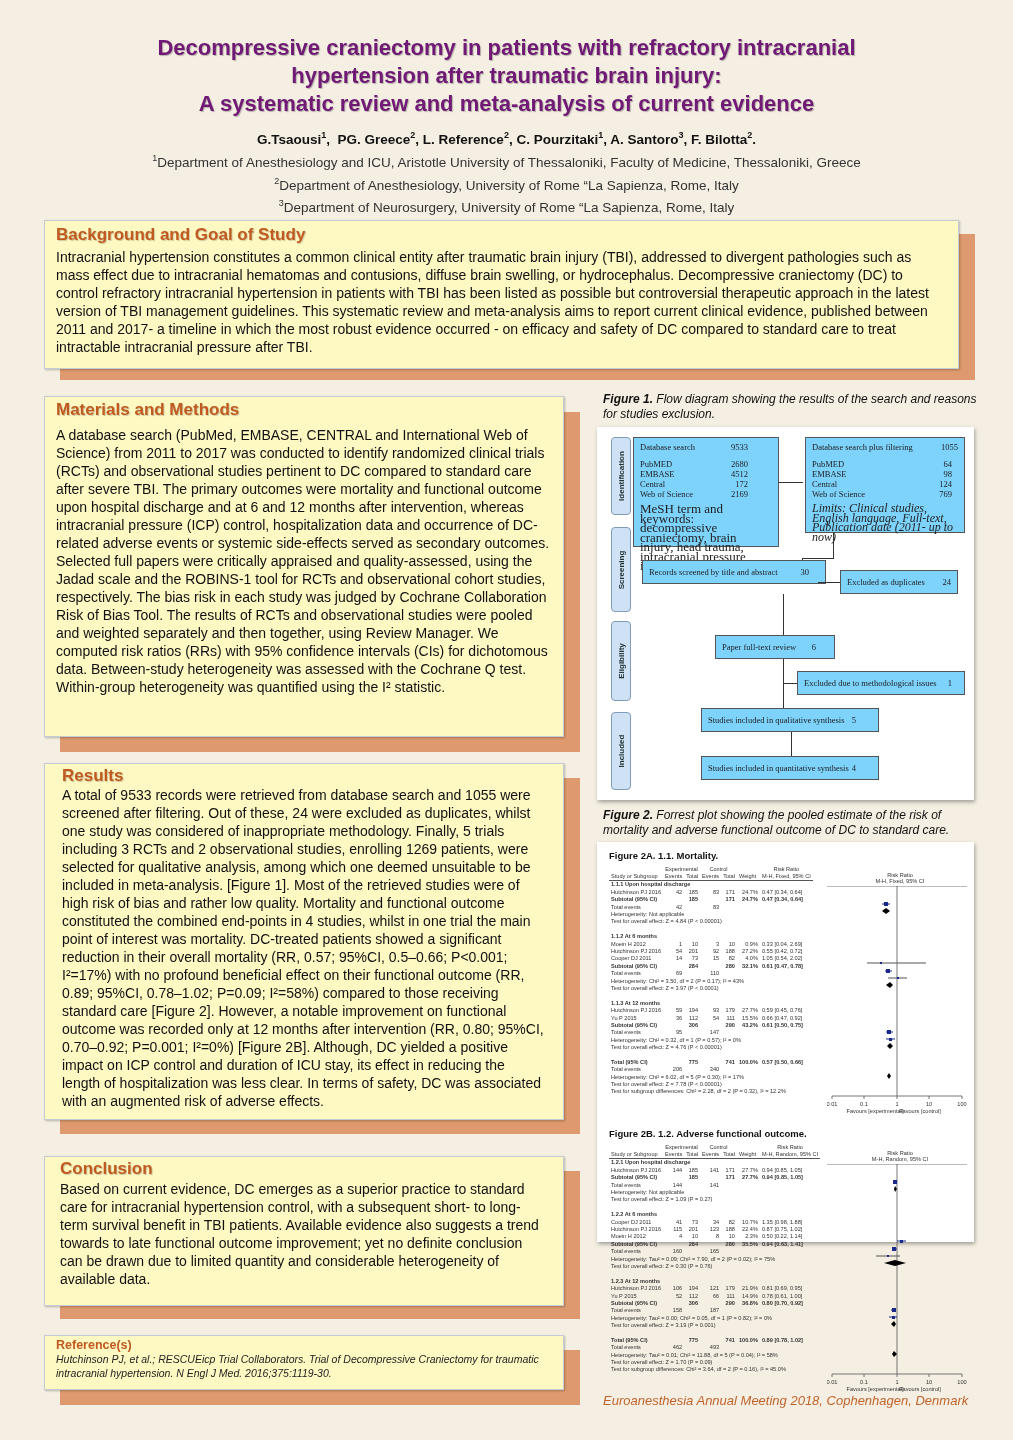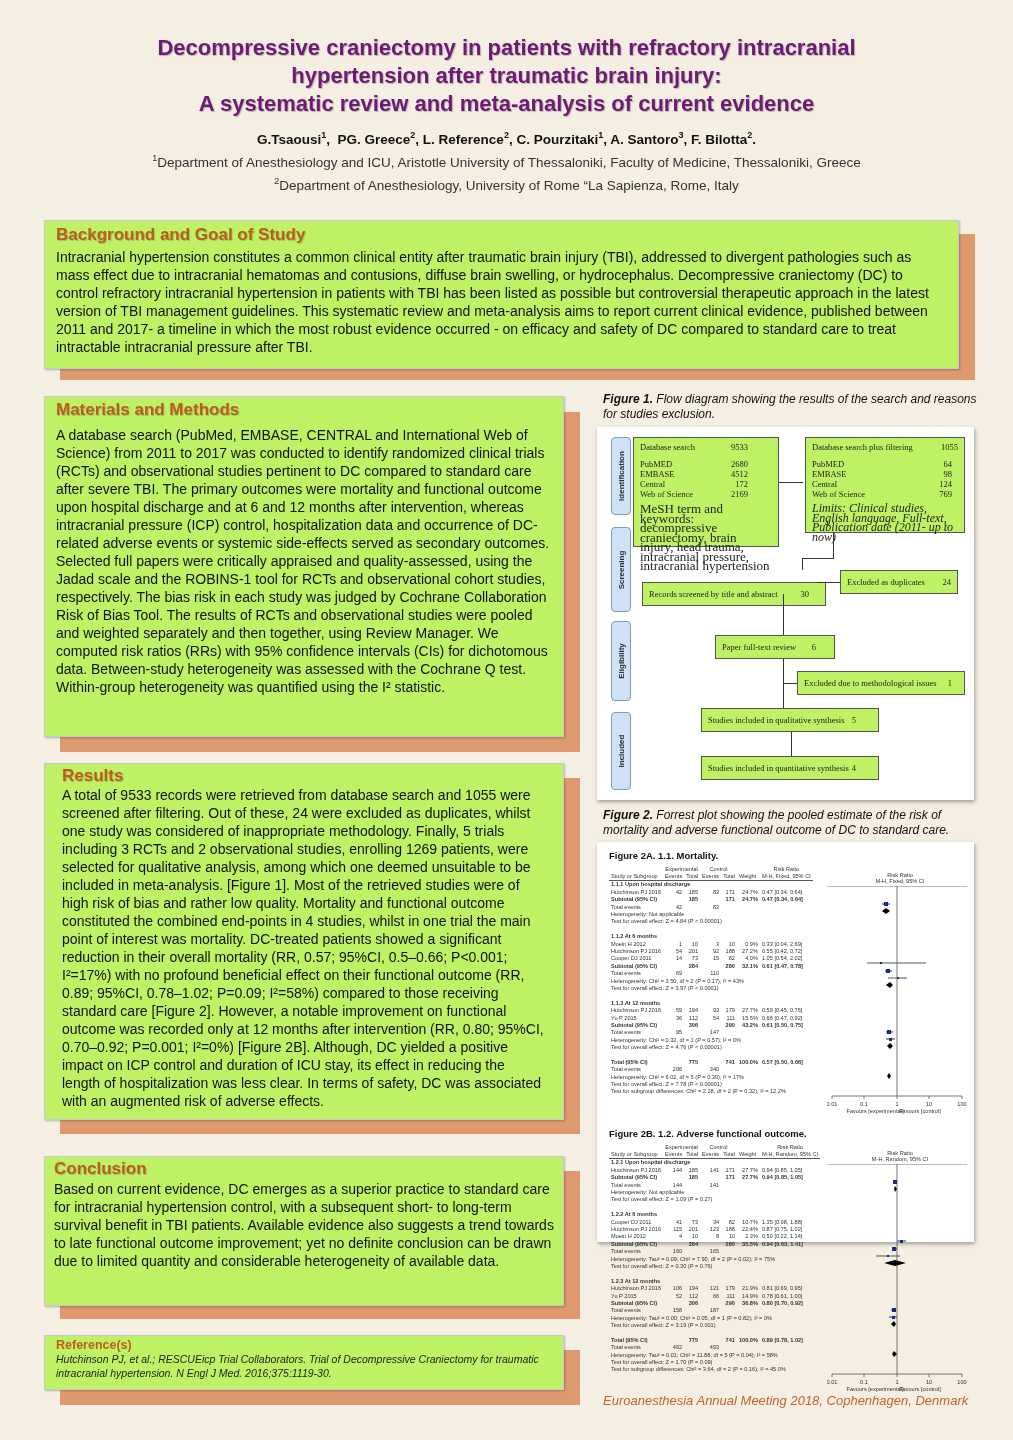--- a/index.html
+++ b/index.html
@@ -6,30 +6,30 @@
   body { width:1013px; height:1440px; background:#f5efe3; position:relative; overflow:hidden;
          font-family:"Liberation Sans", sans-serif; color:#111; }
   .title { position:absolute; left:0; top:34px; width:1013px; text-align:center; color:#701a75;
            font-weight:bold; font-size:22px; line-height:28px; text-shadow:1px 1px 1px rgba(0,0,0,0.25); }
   .authors { position:absolute; left:0; top:130px; width:1013px; text-align:center; font-size:13.5px;
              font-weight:bold; color:#111; }
   .affils { position:absolute; left:0; top:149px; width:1013px; text-align:center; font-size:13.5px;
             line-height:18px; color:#333; }
   sup { font-size:9px; }
   .shadow { position:absolute; background:#de9a6e; }
-  .box { position:absolute; background:#bef264; border:1px solid #c5cbd3; box-shadow:1px 1px 2px rgba(0,0,0,0.25); box-sizing:border-box; }
+  .box { position:absolute; background:#fef9c3; border:1px solid #c5cbd3; box-shadow:1px 1px 2px rgba(0,0,0,0.25); box-sizing:border-box; }
   .box h2 { margin:0; color:#c05a20; font-size:17px; font-weight:bold; text-shadow:1px 1px 1px rgba(0,0,0,0.2); }
   .box p { margin:0; font-size:14px; line-height:18px; color:#111; }
   .ref h3 { margin:0; color:#c05a20; font-size:12.5px; font-weight:bold; }
   .ref p { margin:0; font-size:10.5px; line-height:14px; font-style:italic; color:#222; }
   .caption { position:absolute; font-size:12px; line-height:15px; font-style:italic; color:#111; }
   .caption b { font-style:italic; }
   .figpanel { position:absolute; background:#ffffff; box-shadow:1px 2px 4px rgba(0,0,0,0.35); }
   .fd { font-family:"Liberation Serif", serif; font-size:8.5px; color:#222; }
-  .fd-box { position:absolute; border:1px solid #555; background:#bef264; box-sizing:border-box; padding:4px 6px; }
+  .fd-box { position:absolute; border:1px solid #555; background:#7dd3fc; box-sizing:border-box; padding:4px 6px; }
   .stage { position:absolute; left:14px; width:20px; background:#cfe2f5; border:1px solid #7f9bb8; border-radius:4px; box-sizing:border-box; }
   .stage span { position:absolute; left:50%; top:50%; transform:translate(-50%,-50%) rotate(-90deg); font-family:"Liberation Sans", sans-serif;
                 font-size:8px; font-weight:bold; color:#233; white-space:nowrap; }
   .row2 { display:flex; justify-content:space-between; }
   .line { position:absolute; background:#333; }
   .fp { position:absolute; font-size:6px; color:#333; }
   .fp-title { font-size:9.5px; font-weight:bold; color:#111; }
   table.fpt { border-collapse:collapse; font-size:5.6px; color:#333; }
   table.fpt td { padding:0 2px; height:7.4px; white-space:nowrap; }
   .num { text-align:right; }
@@ -48,20 +48,21 @@
   <span>G.Tsaousi</span><sup>1</sup>,&nbsp;
   <span>PG. Greece</span><sup>2</sup>,
   <span>L. Reference</span><sup>2</sup>,
   <span>C. Pourzitaki</span><sup>1</sup>,
   <span>A. Santoro</span><sup>3</sup>,
   <span>F. Bilotta</span><sup>2</sup>.
 </div>
 <div class="affils">
   <div><sup>1</sup><span>Department of Anesthesiology and ICU, Aristotle University of Thessaloniki, Faculty of Medicine, Thessaloniki, Greece</span></div>
   <div><sup>2</sup><span>Department of Anesthesiology, University of Rome “La Sapienza, Rome, Italy</span></div>
+  <div><sup>3</sup><span>Department of Neurosurgery, University of Rome “La Sapienza, Rome, Italy</span></div>
 </div>
 
 <div class="shadow" style="left:60px;top:234px;width:915px;height:146px;"></div>
 <div class="box" style="left:44px;top:220px;width:915px;height:149px;padding:4px 11px;">
   <h2>Background and Goal of Study</h2>
   <p style="margin-top:3px;">Intracranial hypertension constitutes a common clinical entity after traumatic brain injury (TBI), addressed to divergent pathologies such as mass effect due to intracranial hematomas and contusions, diffuse brain swelling, or hydrocephalus. Decompressive craniectomy (DC) to control refractory intracranial hypertension in patients with TBI has been listed as possible but controversial therapeutic approach in the latest version of TBI management guidelines. This systematic review and meta-analysis aims to report current clinical evidence, published between 2011 and 2017- a timeline in which the most robust evidence occurred - on efficacy and safety of DC compared to standard care to treat intractable intracranial pressure after TBI.</p>
 </div>
 
 <div class="shadow" style="left:60px;top:412px;width:520px;height:340px;"></div>
 <div class="box" style="left:44px;top:396px;width:520px;height:341px;padding:3px 11px;">
@@ -69,21 +70,21 @@
   <p style="margin-top:6px;">A database search (PubMed, EMBASE, CENTRAL and International Web of Science) from 2011 to 2017 was conducted to identify randomized clinical trials (RCTs) and observational studies pertinent to DC compared to standard care after severe TBI. The primary outcomes were mortality and functional outcome upon hospital discharge and at 6 and 12 months after intervention, whereas intracranial pressure (ICP) control, hospitalization data and occurrence of DC-related adverse events or systemic side-effects served as secondary outcomes. Selected full papers were critically appraised and quality-assessed, using the Jadad scale and the ROBINS-1 tool for RCTs and observational cohort studies, respectively. The bias risk in each study was judged by Cochrane Collaboration Risk of Bias Tool. The results of RCTs and observational studies were pooled and weighted separately and then together, using Review Manager. We computed risk ratios (RRs) with 95% confidence intervals (CIs) for dichotomous data. Between-study heterogeneity was assessed with the Cochrane Q test. Within-group heterogeneity was quantified using the I² statistic.</p>
 </div>
 
 <div class="shadow" style="left:60px;top:778px;width:520px;height:356px;"></div>
 <div class="box" style="left:44px;top:763px;width:520px;height:357px;padding:2px 17px;">
   <h2>Results</h2>
   <p style="margin-top:0px;">A total of 9533  records were retrieved from database search and 1055 were screened after filtering. Out of these, 24 were excluded as duplicates, whilst one study was considered of inappropriate methodology. Finally, 5 trials including 3 RCTs and 2 observational studies, enrolling 1269 patients, were selected for qualitative analysis, among which one deemed unsuitable to be included in meta-analysis. [Figure 1]. Most of the retrieved studies were of high risk of bias and rather low quality. Mortality and functional outcome constituted the combined end-points in 4 studies, whilst in one trial the main point of interest was mortality. DC-treated patients showed a significant reduction in their overall mortality (RR, 0.57; 95%CI, 0.5–0.66; P&lt;0.001; I²=17%) with no profound beneficial effect on their functional outcome (RR, 0.89; 95%CI, 0.78–1.02; P=0.09; I²=58%) compared to those receiving standard care [Figure 2]. However, a notable improvement on functional outcome was recorded only at 12 months after intervention (RR, 0.80; 95%CI, 0.70–0.92; P=0.001; I²=0%) [Figure 2B]. Although, DC yielded a positive impact on ICP control and duration of ICU stay, its effect in reducing the length of hospitalization was less clear. In terms of safety, DC was associated with an augmented risk of adverse effects.</p>
 </div>
 
 <div class="shadow" style="left:60px;top:1171px;width:520px;height:148px;"></div>
-<div class="box" style="left:44px;top:1156px;width:520px;height:150px;padding:2px 9px;">
+<div class="box" style="left:44px;top:1156px;width:520px;height:150px;padding:2px 15px;">
   <h2>Conclusion</h2>
   <p style="margin-top:1px;">Based on current evidence, DC emerges as a superior practice to standard care for intracranial hypertension control, with a subsequent short- to long-term survival benefit in TBI patients. Available evidence also suggests a trend towards to late functional outcome improvement; yet no definite conclusion can be drawn due to limited quantity and considerable heterogeneity of available data.</p>
 </div>
 
 <div class="shadow" style="left:60px;top:1350px;width:520px;height:55px;"></div>
 <div class="box ref" style="left:44px;top:1335px;width:520px;height:55px;padding:2px 11px;">
   <h3>Reference(s)</h3>
   <p>Hutchinson PJ, et al.; RESCUEicp Trial Collaborators. Trial of Decompressive Craniectomy for traumatic intracranial hypertension. N Engl J Med. 2016;375:1119-30.</p>
 </div>
 
@@ -150,21 +151,21 @@
     <div class="row2">
         <span>Web of Science</span>
         <span style="margin-right:6px">769</span>
       </div>
     <div style="margin-top:5px;font-size:12px;line-height:9.5px;font-style:italic;">Limits: Clinical studies, English language, Full-text, Publication date (2011- up to now)</div>
   </div>
   <div class="line" style="left:236px;top:106px;width:1px;height:26px;"></div>
   <div class="line" style="left:205px;top:131px;width:32px;height:1px;"></div>
   <div class="line" style="left:205px;top:131px;width:1px;height:12px;"></div>
 
-  <div class="fd-box" style="left:45px;top:155px;width:184px;height:24px;">
+  <div class="fd-box" style="left:45px;top:133px;width:184px;height:24px;">
     <div class="row2" style="margin-top:2px">
         <span>Records screened by title and abstract</span>
         <span style="margin-right:10px">30</span>
       </div>
   </div>
   <div class="line" style="left:221px;top:155px;width:22px;height:1px;"></div>
   <div class="fd-box" style="left:243px;top:143px;width:118px;height:24px;">
     <div class="row2" style="margin-top:2px">
         <span>Excluded as duplicates</span>
         <span>24</span>

